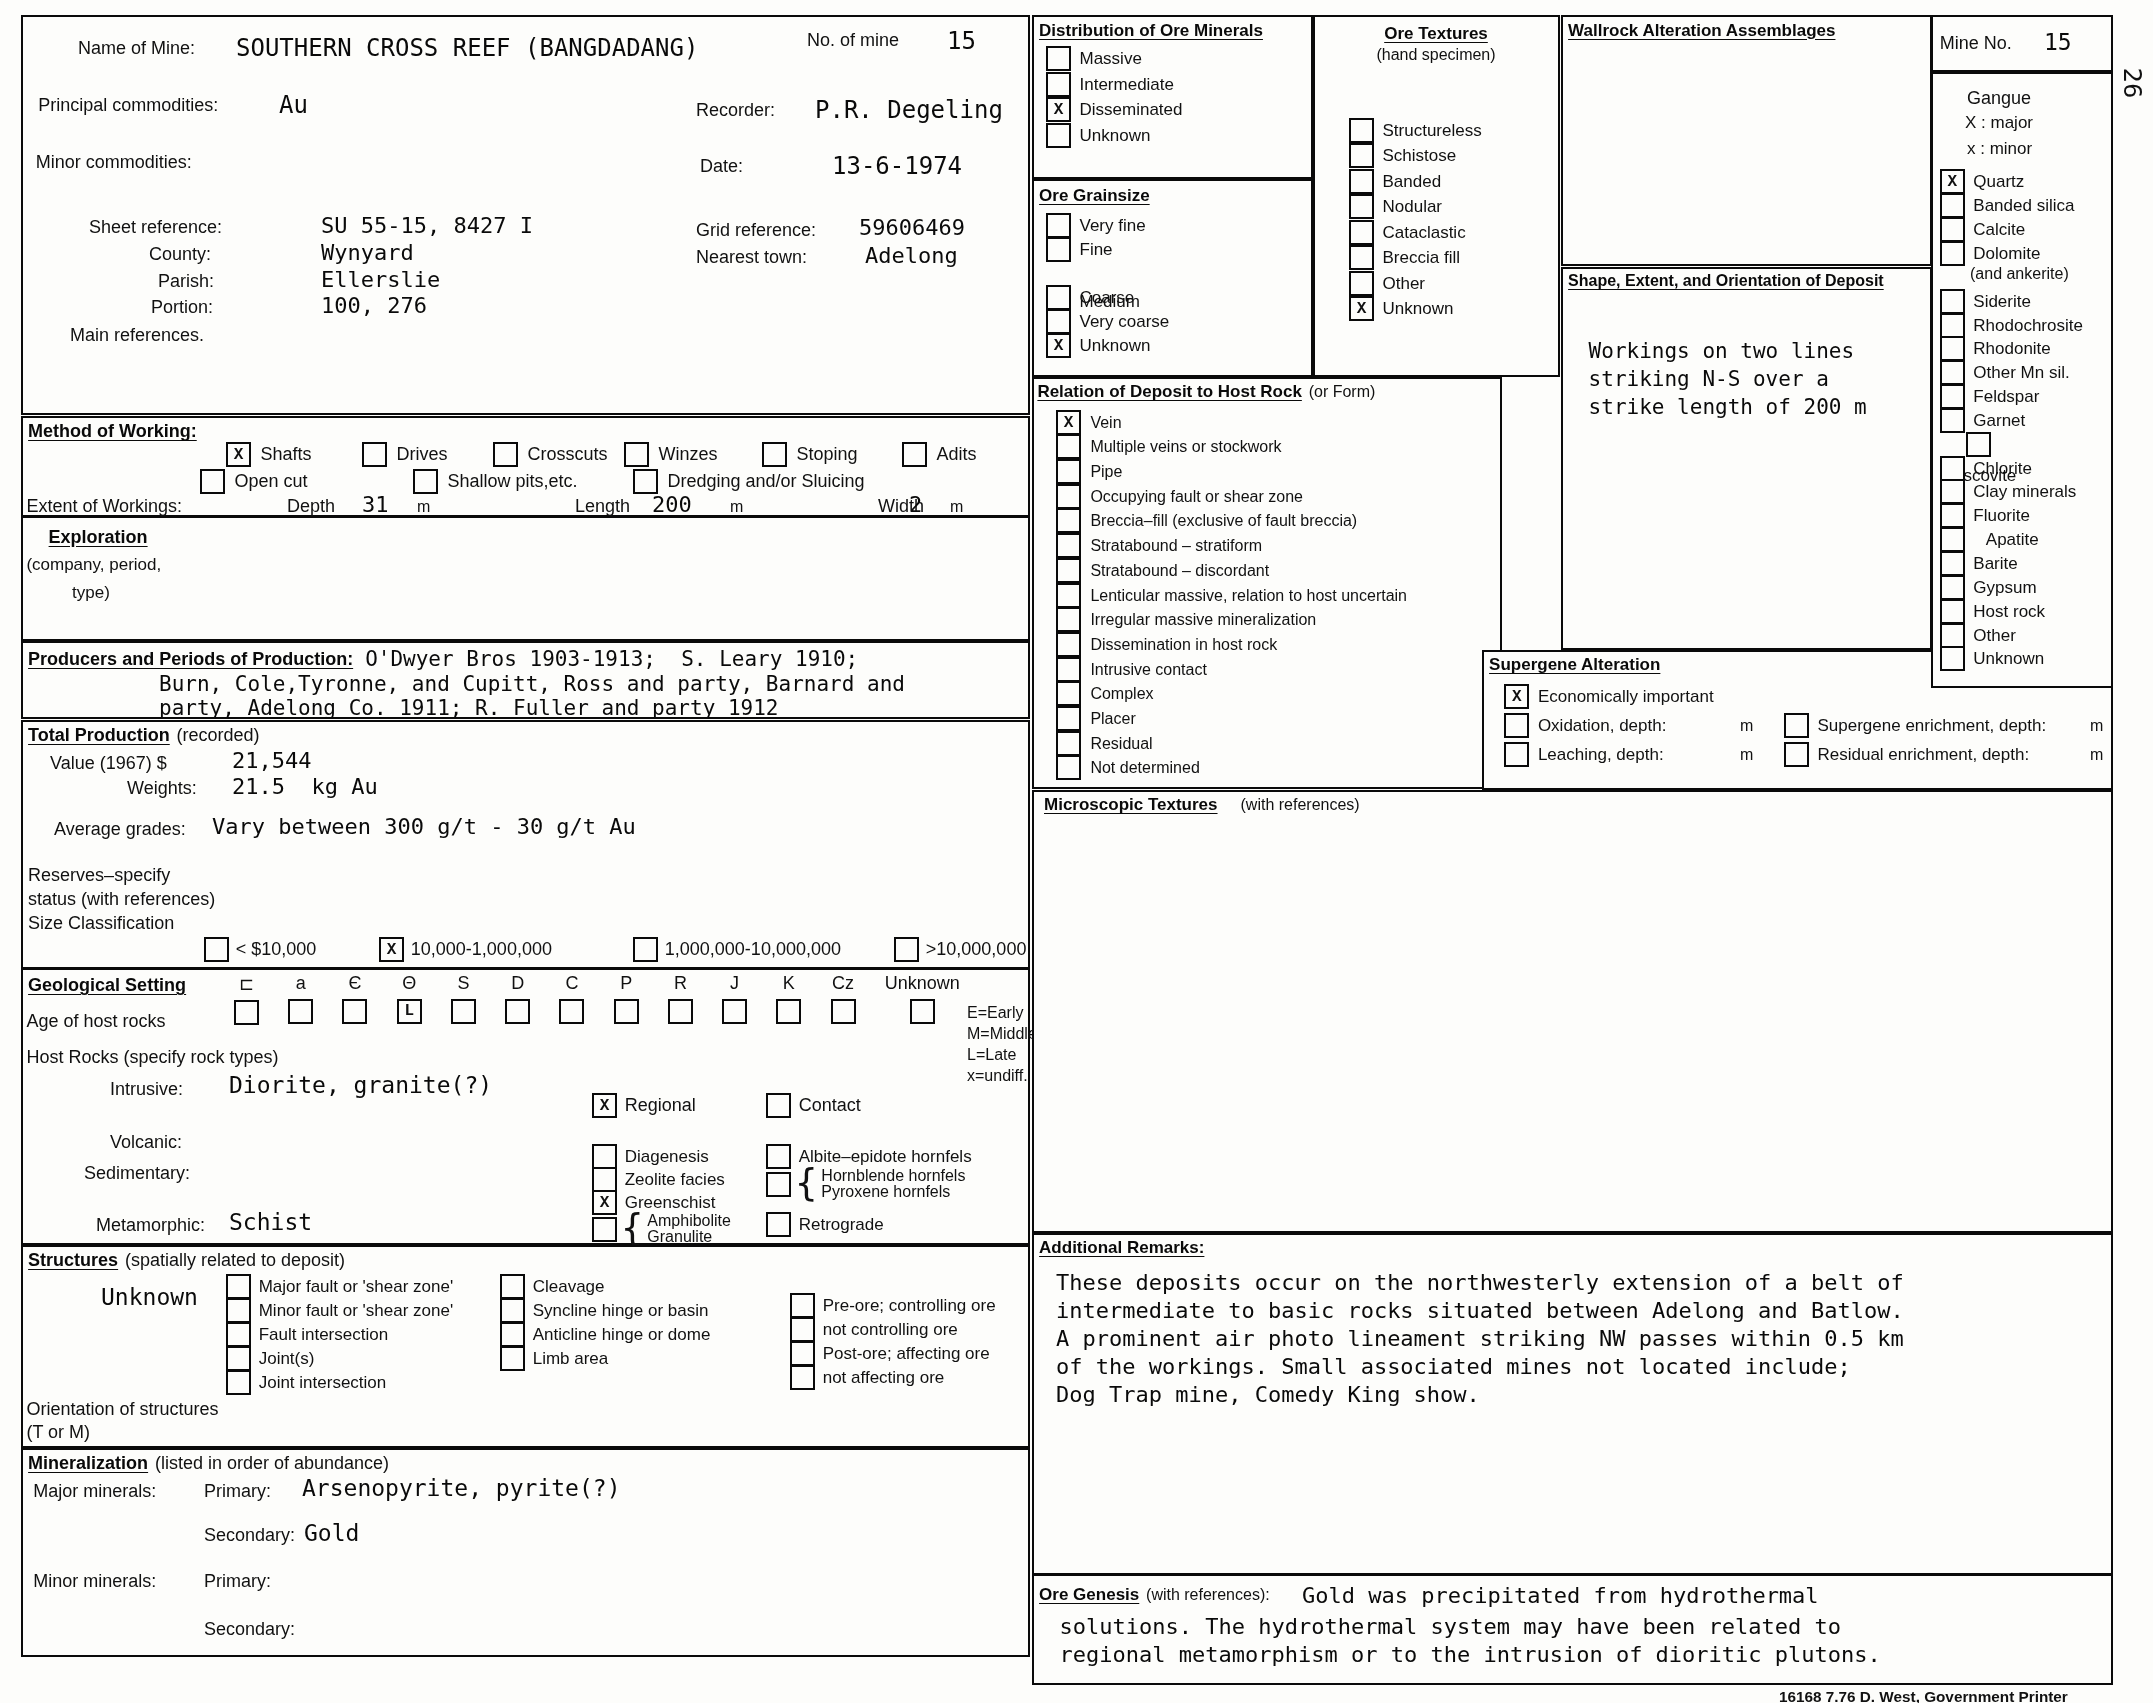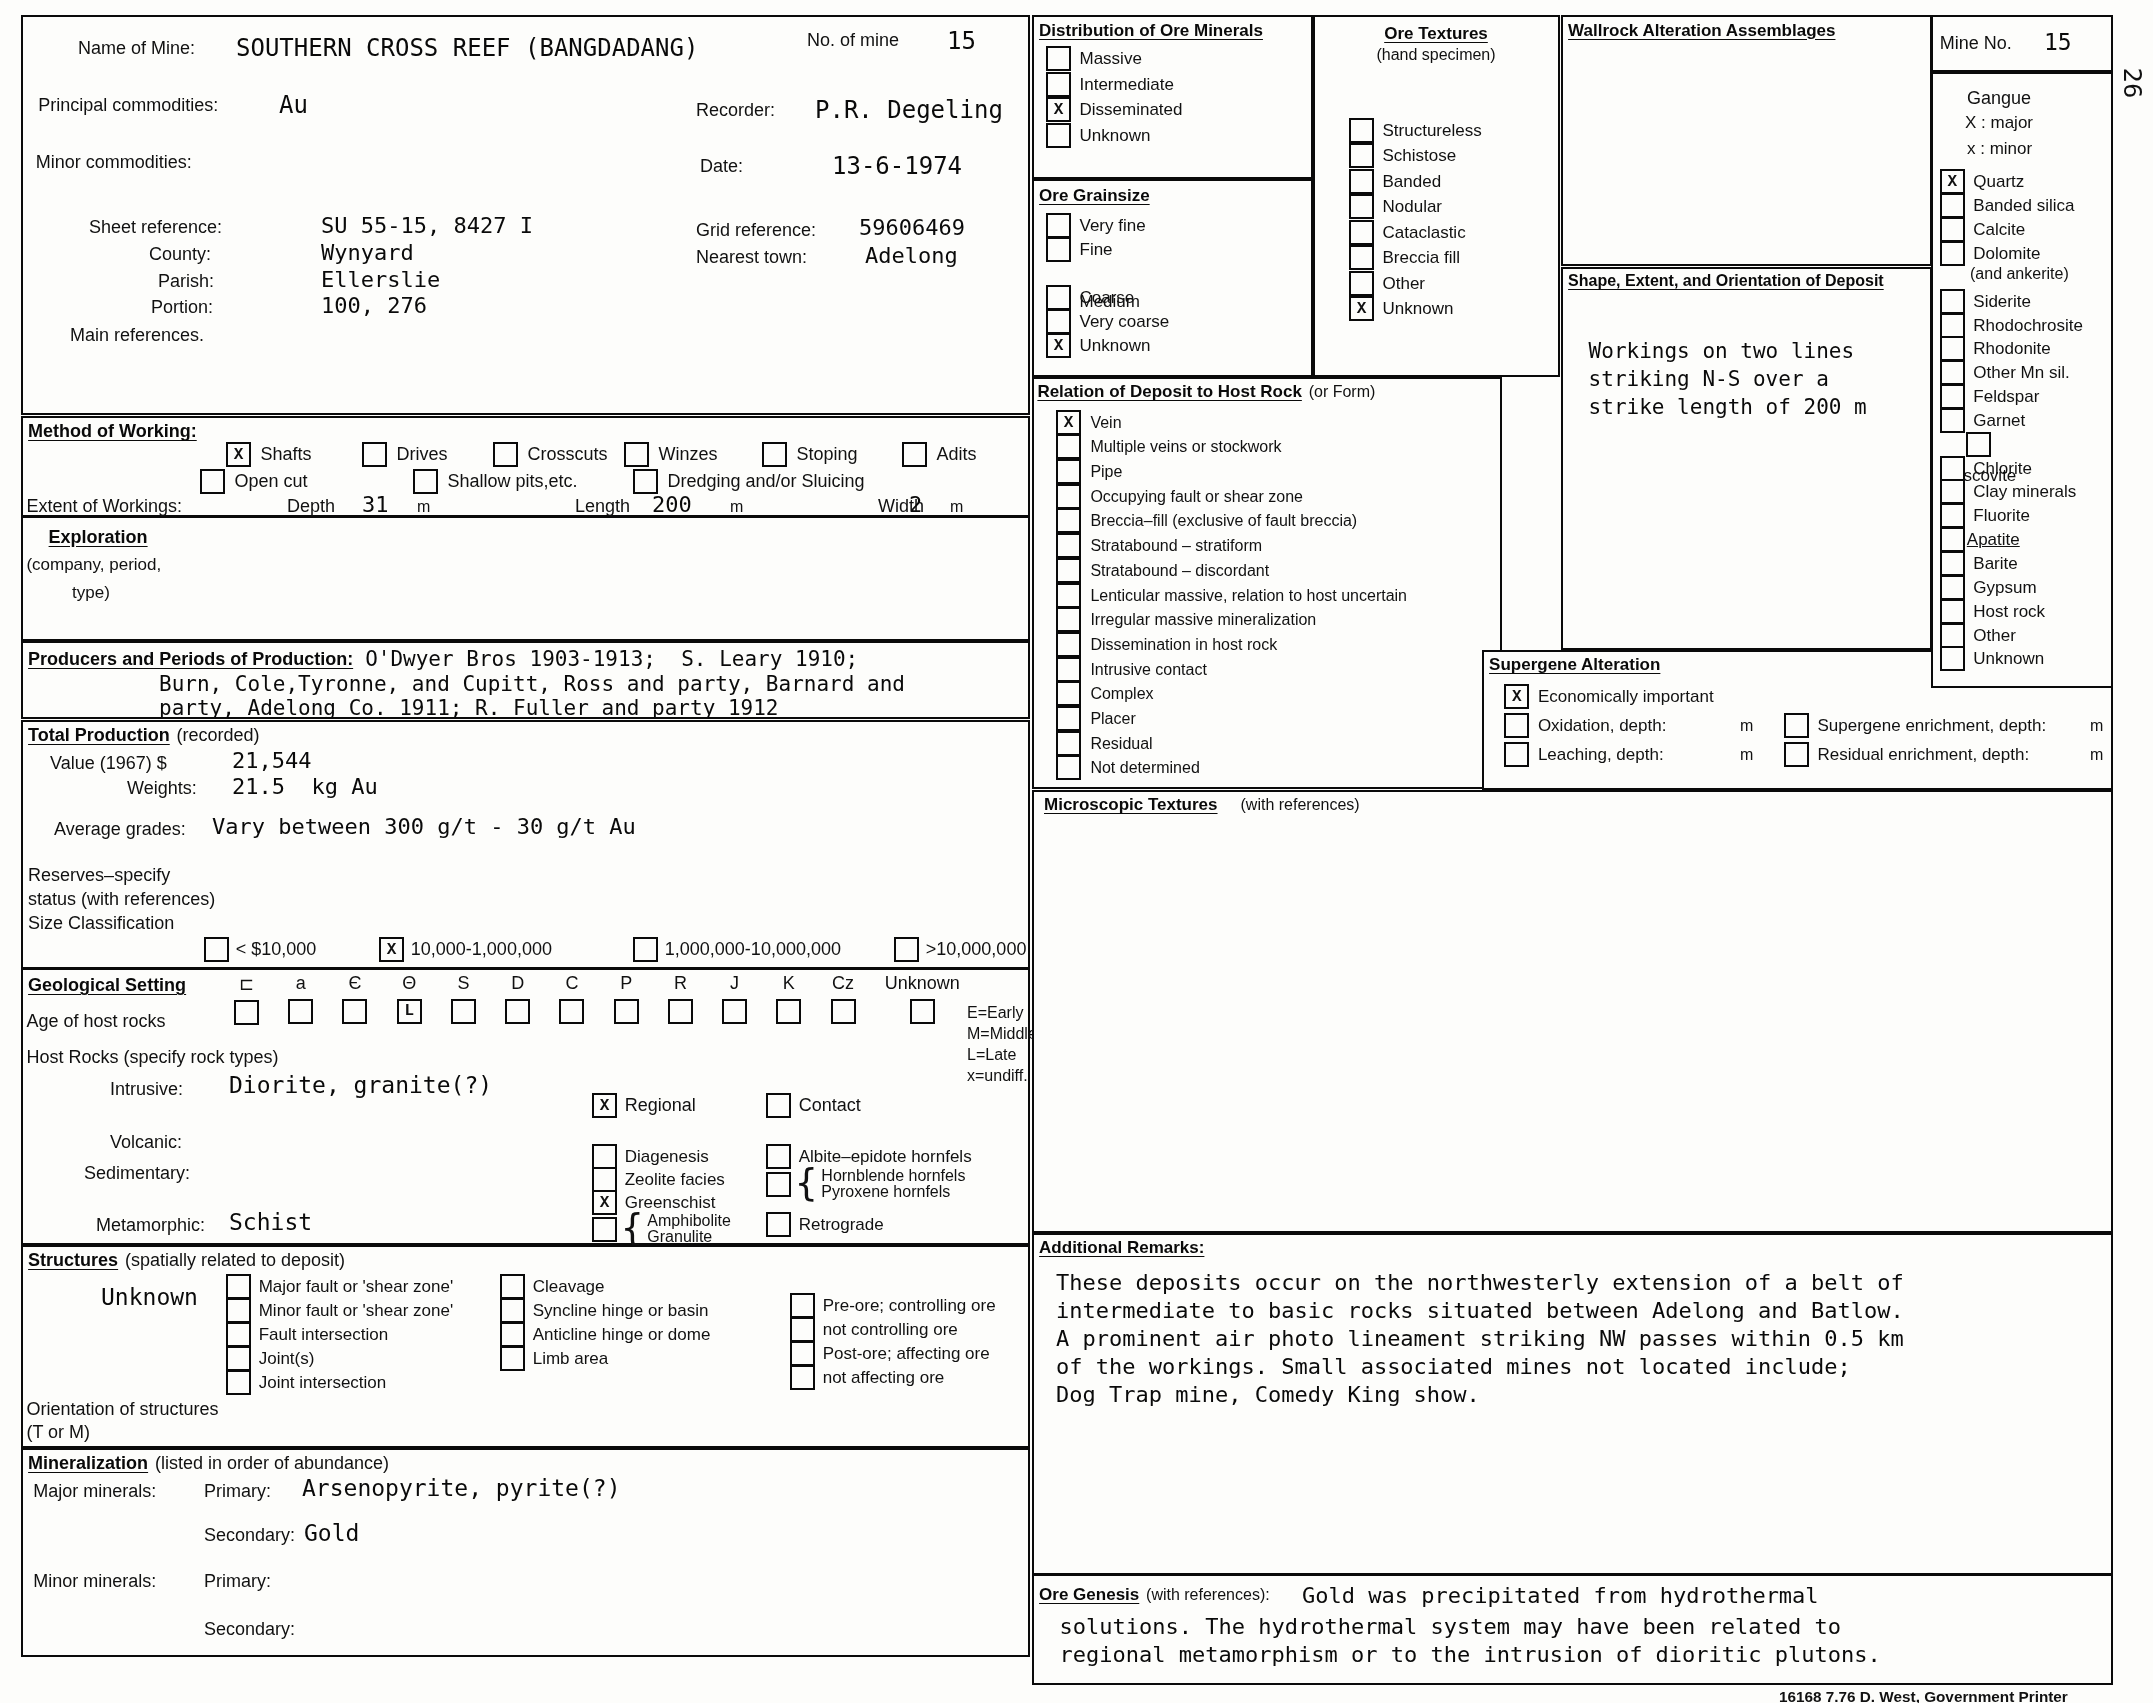--- a/index.html
+++ b/index.html
@@ -619,21 +619,21 @@
         <span class="l s20">Chlorite</span>
       </div>
     <div class="row" style="left:6.8px;top:405px;gap:8.5px;">
         <span class="cb"></span>
         <span class="l s20">Clay minerals</span>
       </div>
     <div class="row" style="left:6.8px;top:429px;gap:8.5px;">
         <span class="cb"></span>
         <span class="l s20">Fluorite</span>
       </div>
-    <div class="row" style="left:6.8px;top:453px;gap:2px;text-decoration:underline;">
+    <div class="row" style="left:6.8px;top:453px;gap:21px;">
         <span class="cb"></span>
         <span class="l s20">Apatite</span>
       </div>
     <div class="row" style="left:6.8px;top:477px;gap:8.5px;">
         <span class="cb"></span>
         <span class="l s20">Barite</span>
       </div>
     <div class="row" style="left:6.8px;top:501px;gap:8.5px;">
         <span class="cb"></span>
         <span class="l s20">Gypsum</span>

